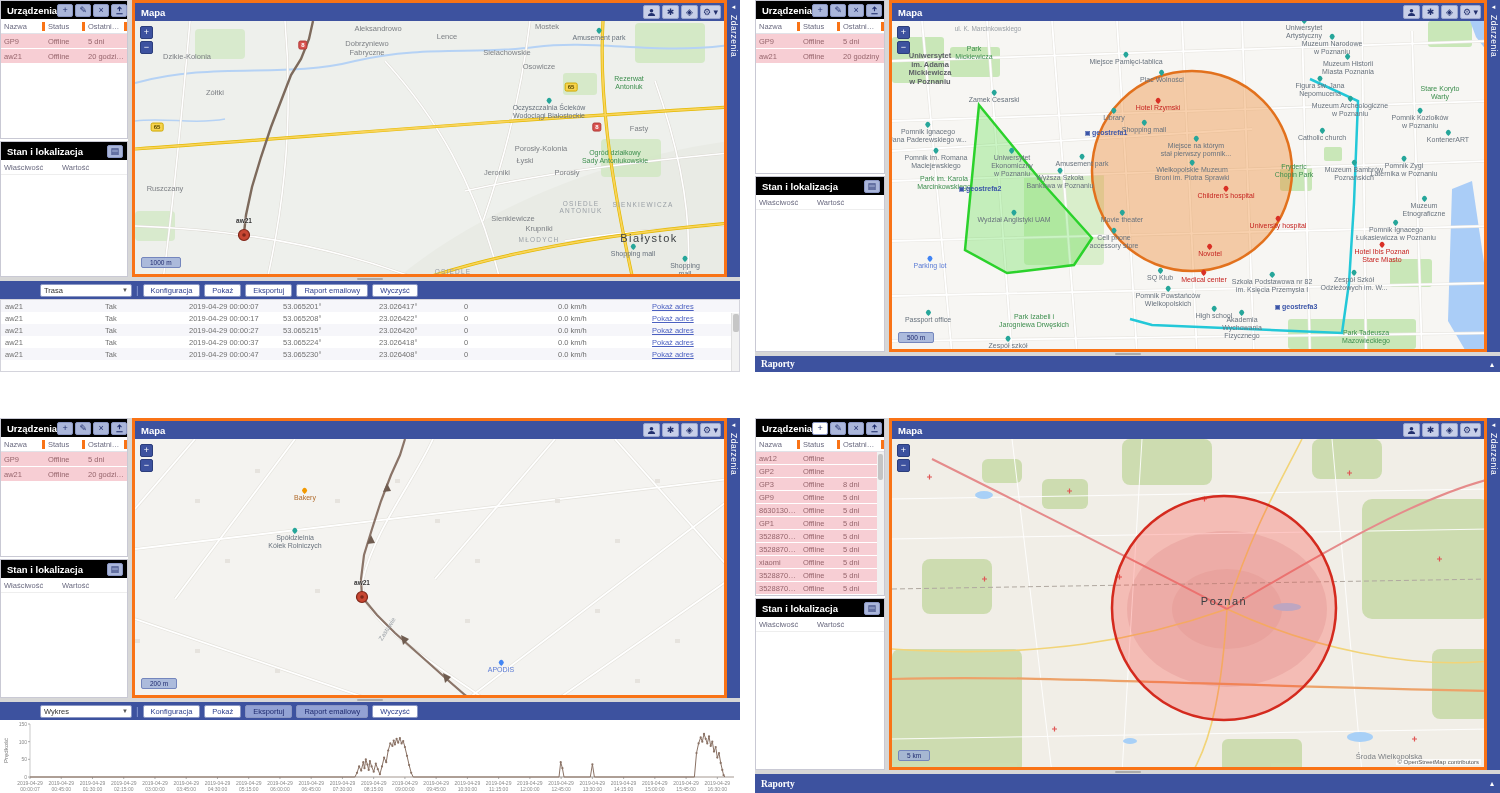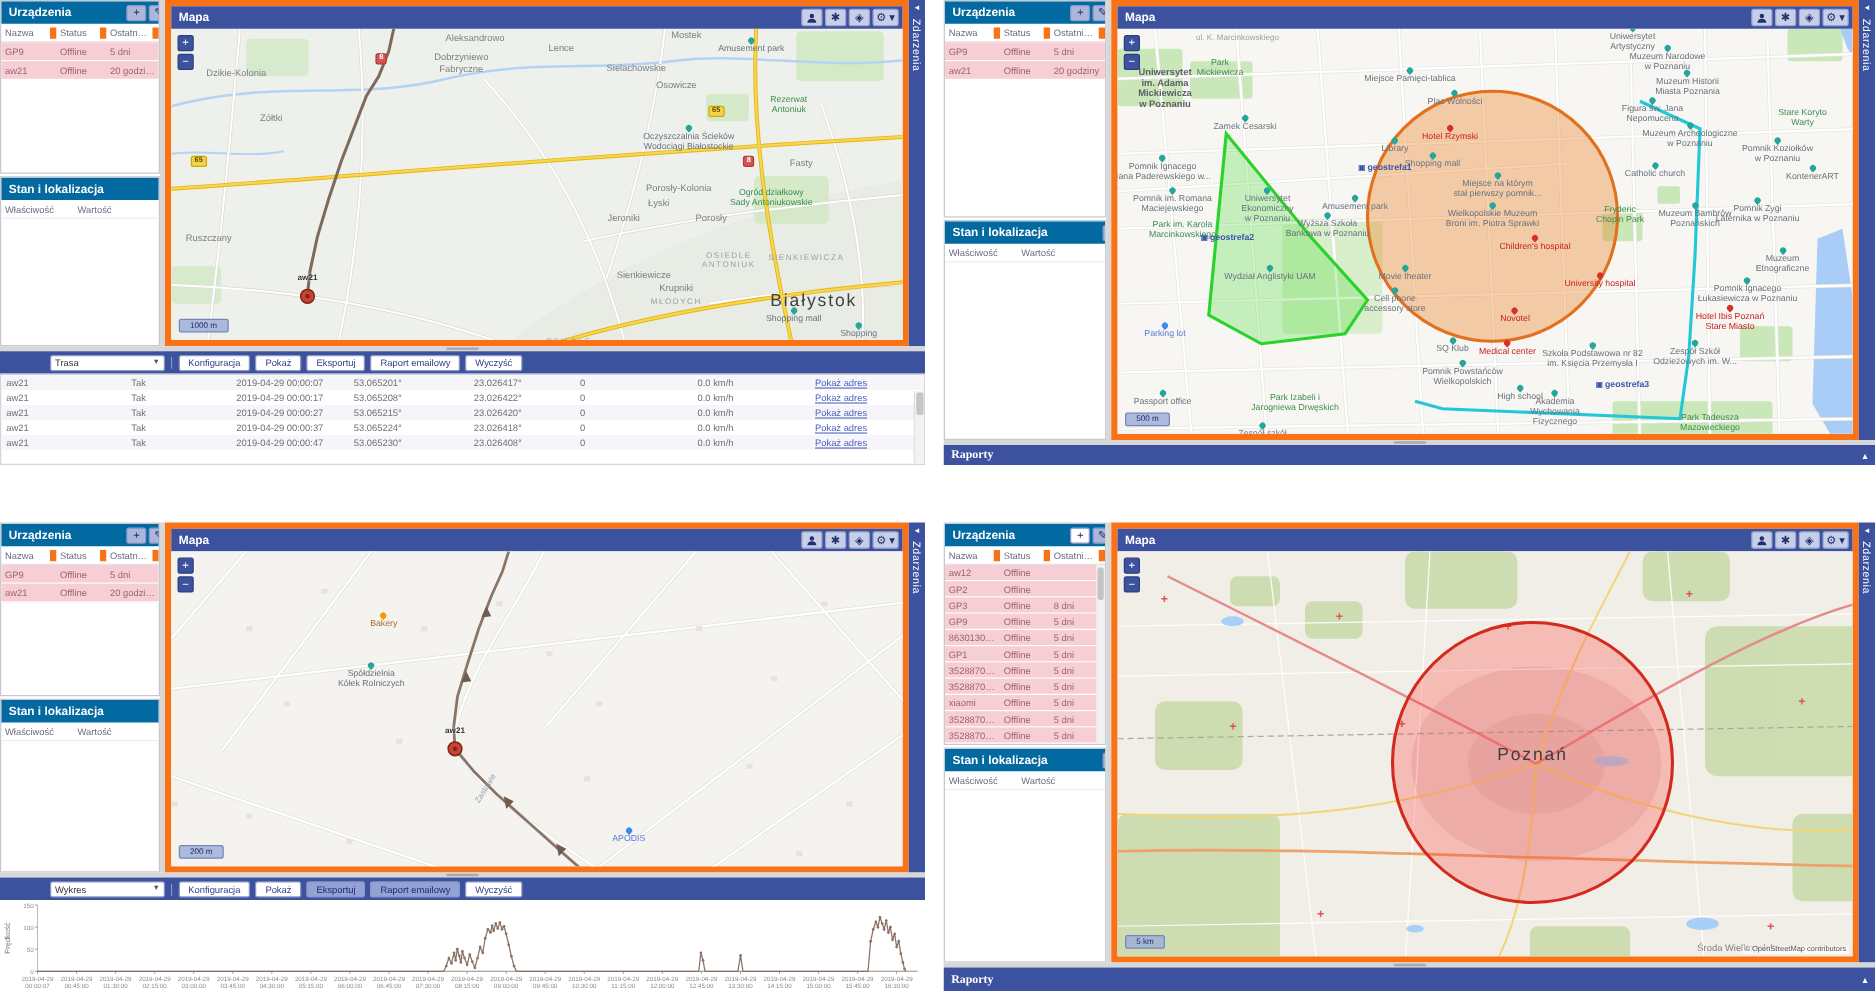--- a/index.html
+++ b/index.html
@@ -8,62 +8,62 @@
   #stage{position:relative;width:1500px;height:793px;background:#fff;overflow:hidden;}
   .quad{position:absolute;}
   .q-tl{left:0;top:0;width:740px;height:372px;}
   .q-tr{left:755px;top:0;width:745px;height:372px;}
   .q-bl{left:0;top:418px;width:740px;height:375px;}
   .q-br{left:755px;top:418px;width:745px;height:375px;}
 
   
   .sidebar{position:absolute;left:0;top:0;background:#fff;}
   .panel{position:absolute;left:0;width:100%;border:1px solid #c9c9d4;background:#fff;overflow:hidden;}
-  .phead{height:18px;background:#0369a1;color:#fff;display:flex;align-items:center;padding:0 4px 0 6px;gap:44px;}
+  .phead{height:18px;background:#000000;color:#fff;display:flex;align-items:center;padding:0 4px 0 6px;}
   .phead .ptitle{font-size:9.5px;font-weight:bold;white-space:nowrap;flex:1;}
   .pbtns{display:flex;gap:2px;}
   .pbtn{width:16px;height:13px;background:#aab6da;border:1px solid #8b97c4;border-radius:2px;color:#22306e;
         font-size:9px;line-height:11px;text-align:center;cursor:pointer;padding:0;display:flex;align-items:center;justify-content:center;}
   .pbtn.active{background:#fff;}
   .pbtn svg{width:9px;height:9px;}
   .dtable{width:100%;font-size:7.5px;color:#666;}
   .dhead{display:flex;height:15px;align-items:center;border-bottom:1px solid #e2e2e8;color:#6b6b80;}
-  .dhead span{padding:0 3px;border-right:5px solid #f97316;overflow:hidden;white-space:nowrap;text-overflow:ellipsis;}
+  .dhead span{padding:0 3px;border-right:3px solid #f97316;overflow:hidden;white-space:nowrap;text-overflow:ellipsis;}
   .dc0{width:44px;} .dc1{width:40px;} .dc2{flex:1;}
   .drow{display:flex;height:15px;align-items:center;background:#f7ced4;border-bottom:1px solid #fff;color:#97666d;cursor:pointer;}
   .drow span{padding:0 3px;overflow:hidden;white-space:nowrap;text-overflow:ellipsis;}
   .br-list .drow{height:13px;}
   .statehead{display:flex;height:15px;align-items:center;color:#6b6b80;font-size:7.5px;border-bottom:1px solid #eee;}
   .statehead span{padding:0 3px;} .sc0{width:58px;} .sc1{flex:1;}
   .sbscroll{position:absolute;right:0;top:33px;width:7px;bottom:0;background:#f1f1f1;}
   .sbscroll .thumb{position:absolute;left:1px;top:2px;width:5px;height:26px;background:#c4c4c4;border-radius:2px;}
 
   
   .vgrip{position:absolute;top:0;width:4px;background:#d7d7d7;cursor:col-resize;}
   .hgrip{position:absolute;left:0;width:100%;height:4px;background:#d7d7d7;cursor:row-resize;}
   .hgrip::after{content:"";position:absolute;left:50%;top:1px;width:26px;height:2px;margin-left:-13px;background:#aaa;border-radius:1px;}
 
   
-  .mapwrap{position:absolute;top:0;border:5px solid #f97316;background:#fff;}
+  .mapwrap{position:absolute;top:0;border:3px solid #f97316;background:#fff;}
   .mhead{position:relative;height:18px;background:#3d529f;color:#fff;display:flex;align-items:center;padding:0 3px 0 6px;}
   .mhead .mtitle{font-size:9.5px;font-weight:bold;flex:1;}
   .mlogo{position:absolute;left:0;right:0;text-align:center;font-size:11px;font-weight:bold;letter-spacing:.5px;pointer-events:none;}
   .mlogo .flower{font-size:10px;margin-right:2px;}
   .mbtns{display:flex;gap:2px;position:relative;}
   .mbtn{height:14px;min-width:17px;background:#c7cfe8;border:1px solid #9aa6cf;border-radius:2px;color:#22306e;
         font-size:9px;display:flex;align-items:center;justify-content:center;cursor:pointer;padding:0 2px;}
   .mbtn svg{width:9px;height:9px;}
   .mbody{position:absolute;left:0;top:18px;right:0;bottom:0;overflow:hidden;cursor:grab;}
   .mbody svg.basemap{position:absolute;left:0;top:0;}
   .labelhost{position:absolute;inset:0;pointer-events:none;}
   .mlabel{position:absolute;transform:translate(-50%,-50%);white-space:pre-line;text-align:center;line-height:1.15;
           font-size:7px;color:#80838a;pointer-events:none;}
   .mlabel.town{color:#7d8085;font-size:7.5px;}
   .mlabel.townb{color:#5d6066;font-weight:bold;font-size:7.5px;}
-  .mlabel.city{color:#3c4043;font-size:14px;letter-spacing:1.5px;font-weight:500;}
+  .mlabel.city{color:#3c4043;font-size:11px;letter-spacing:1.5px;font-weight:500;}
   .mlabel.area{color:#9aa0a6;font-size:6.5px;letter-spacing:1.2px;}
   .mlabel.park{color:#3d8e4e;}
   .mlabel.poi{color:#68727d;}
   .mlabel.poi::before,.mlabel.poiblue::before,.mlabel.poiorange::before,.mlabel.poired::before{
      content:"";display:block;width:5px;height:5px;border-radius:50% 50% 50% 0;margin:0 auto 1px auto;transform:rotate(-45deg);}
   .mlabel.poi::before{background:#26a69a;}
   .mlabel.poiblue{color:#5b7bd5;} .mlabel.poiblue::before{background:#4285f4;}
   .mlabel.poiorange{color:#b06a2a;} .mlabel.poiorange::before{background:#f29900;}
   .mlabel.poired{color:#c5221f;} .mlabel.poired::before{background:#d93025;}
   .mlabel.street{color:#9aa0a6;font-size:6.5px;transform:translate(-50%,-50%) rotate(-58deg);}

